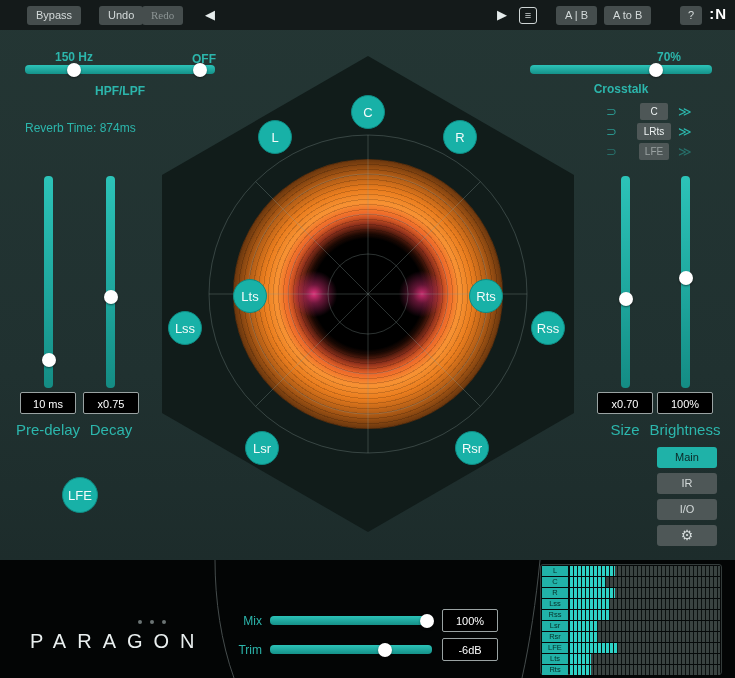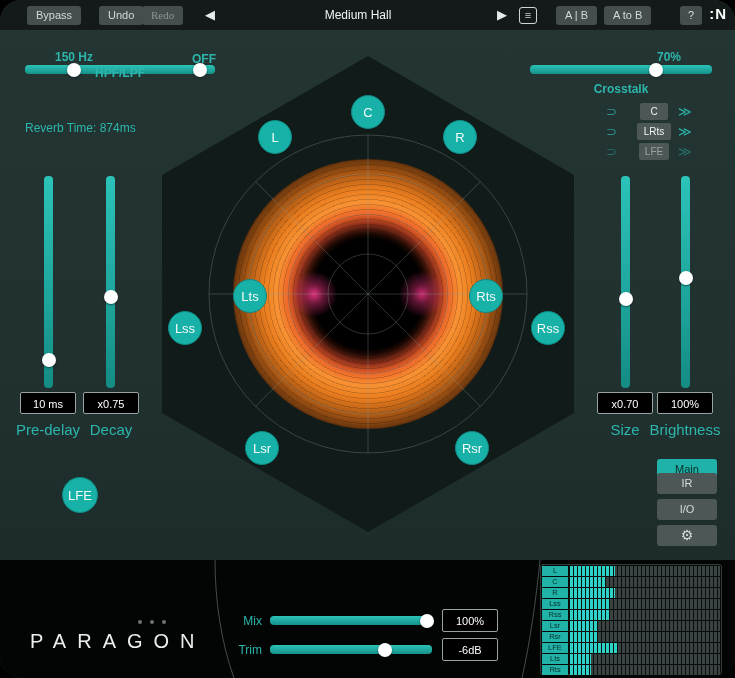--- a/index.html
+++ b/index.html
@@ -1,20 +1,19 @@
 <!DOCTYPE html>
 <html><head>
 <meta charset="utf-8">
 <style>
   html,body { margin:0; padding:0; background:#000; }
   .app {
     position:relative; width:735px; height:678px; overflow:hidden;
     font-family:"Liberation Sans", sans-serif;
     background:linear-gradient(180deg,#243634 0%,#203130 55%,#1b2928 100%);
-    border-radius:21px;
     -webkit-font-smoothing:antialiased;
   }
   .abs { position:absolute; }
 
   
   .topbar { position:absolute; left:0; top:0; width:735px; height:30px; background:#141a1a; }
   .tb-btn {
     position:absolute; top:6px; height:19px; background:#454d4d; color:#d4dada;
     border-radius:3px; font-size:11px; line-height:19px; text-align:center; padding:0 9px;
     box-sizing:border-box; cursor:pointer;
@@ -89,21 +88,20 @@
 </head>
 <body>
 
 <div class="app">
 
   <div class="topbar">
     <div class="tb-btn" style="left:27px;">Bypass</div>
     <div class="tb-btn" style="left:99px;">Undo</div>
     <div class="tb-btn dim" style="left:142px;font-family:Liberation Serif, serif;">Redo</div>
     <div class="tb-ghost" style="left:205px;">◀</div>
-    <div class="preset">Medium Hall</div>
     <div class="tb-ghost" style="left:497px;">▶</div>
     <div class="menu-icon">≡</div>
     <div class="tb-btn" style="left:556px;">A | B</div>
     <div class="tb-btn" style="left:604px;">A to B</div>
     <div class="tb-btn" style="left:680px; width:22px; padding:0;">?</div>
     <div class="logo">:N</div>
   </div>
 
   <div class="hexagon"></div>
   <div class="radar-glow"></div>
@@ -130,21 +128,21 @@
   <div class="chan" style="left:245px; top:431px;">Lsr</div>
   <div class="chan" style="left:455px; top:431px;">Rsr</div>
   <div class="chan big" style="left:62px; top:477px;">LFE</div>
 
   <div class="slider-cap" style="left:46px; top:50px;">150 Hz</div>
   <div class="slider-cap" style="left:176px; top:52px;">OFF</div>
   <div class="htrack" style="left:25px; top:65px; width:190px;">
     <div class="hhandle" style="left: 26%;"></div>
     <div class="hhandle" style="left: 92%;"></div>
   </div>
-  <div class="slider-cap" style="left:92px; top:66px;">HPF/LPF</div>
+  <div class="slider-cap" style="left:92px; top:84px;">HPF/LPF</div>
   <div class="teal-label abs" style="left:25px; top:121px;">Reverb Time: 874ms</div>
 
   <div class="slider-cap" style="left:641px; top:50px;">70%</div>
   <div class="htrack" style="left:530px; top:65px; width:182px;">
     <div class="hhandle" style="left: 69%;"></div>
   </div>
   <div class="slider-cap" style="left:593px; top:82px;">Crosstalk</div>
 
   <div class="rt-row" style="left:0; top:103px; width:735px;">
     <span class="rt-icon" style="left:606px; opacity:.75;">⊃</span>
@@ -177,21 +175,21 @@
     <div class="vhandle" style="bottom: 42%;"></div>
   </div>
   <div class="vtrack" style="left:681px;">
     <div class="vhandle" style="bottom: 52%;"></div>
   </div>
   <div class="valbox" style="left:597px; top:392px;">x0.70</div>
   <div class="valbox" style="left:657px; top:392px;">100%</div>
   <div class="param-label" style="left:585px; top:421px;">Size</div>
   <div class="param-label" style="left:645px; top:421px;">Brightness</div>
 
-  <div class="view-btn active" style="top:459px;">Main</div>
+  <div class="view-btn active" style="top:447px;">Main</div>
   <div class="view-btn" style="top:473px;">IR</div>
   <div class="view-btn" style="top:499px;">I/O</div>
   <div class="view-btn" style="top:525px; font-size:14px;">⚙</div>
 
   <div class="footer">
     <svg class="abs" style="left:0; top:0;" width="735" height="118">
       <path d="M215,0 C215,40 221,82 234,118" stroke="#454c4c" fill="none"></path>
       <path d="M540,0 C536,40 530,82 522,118" stroke="#454c4c" fill="none"></path>
     </svg>
 

